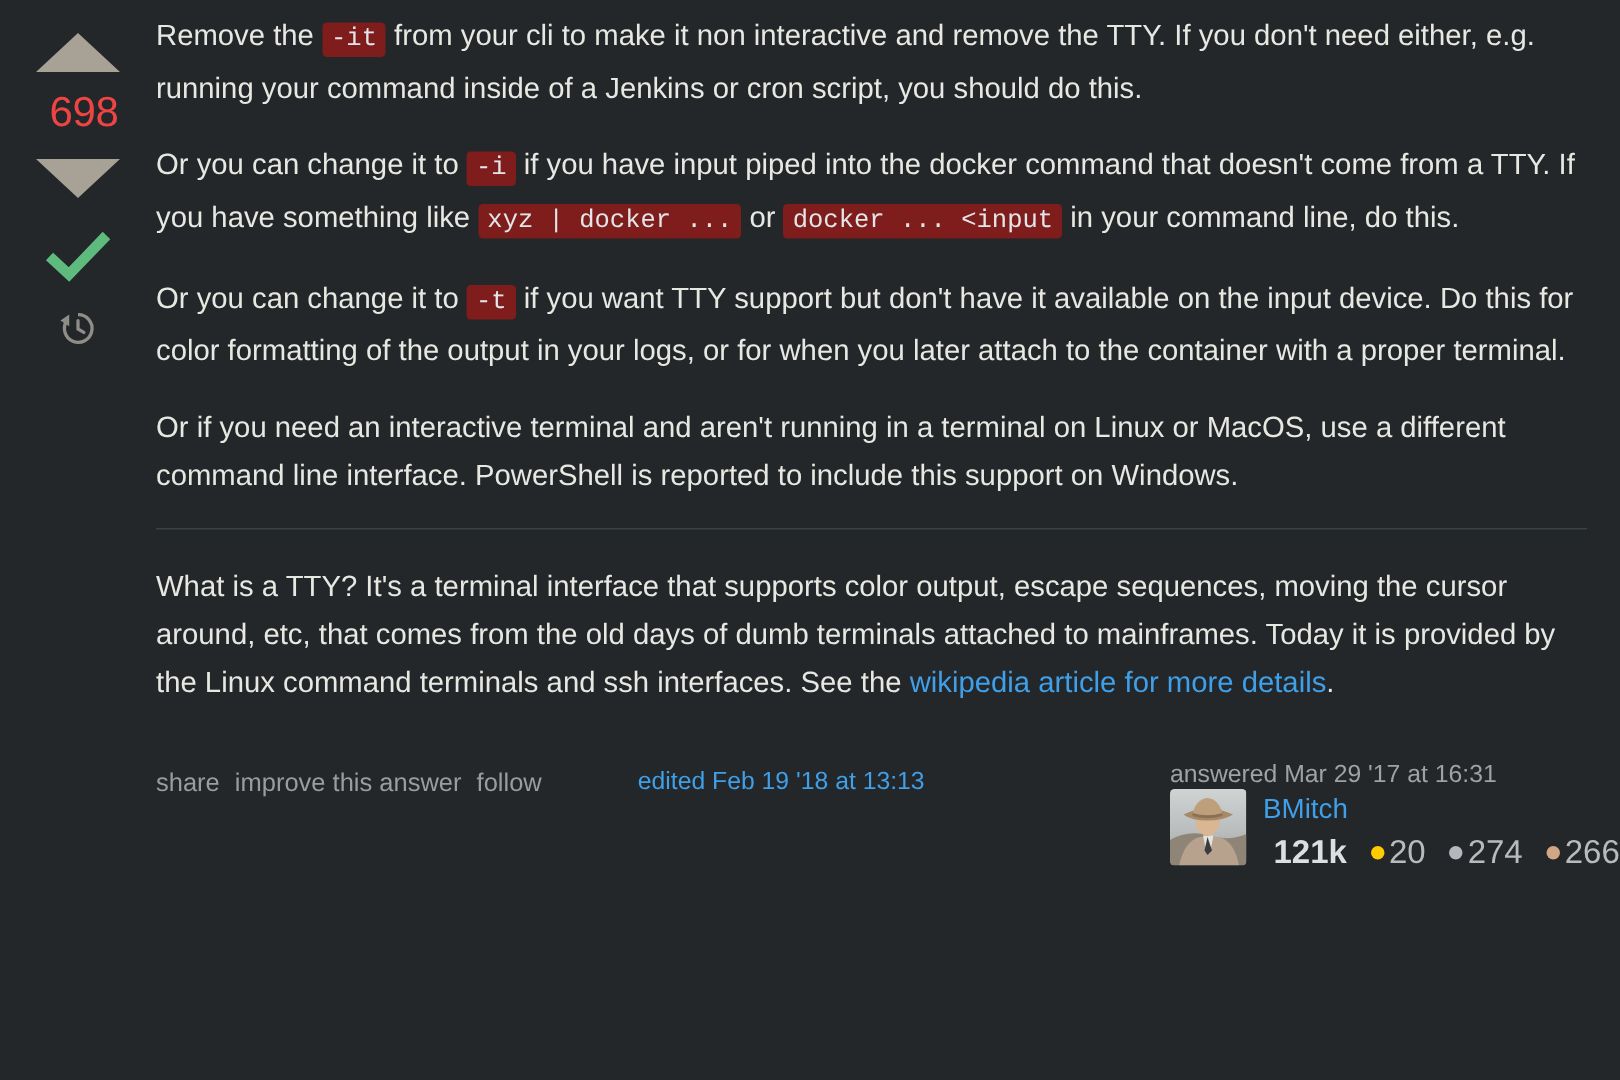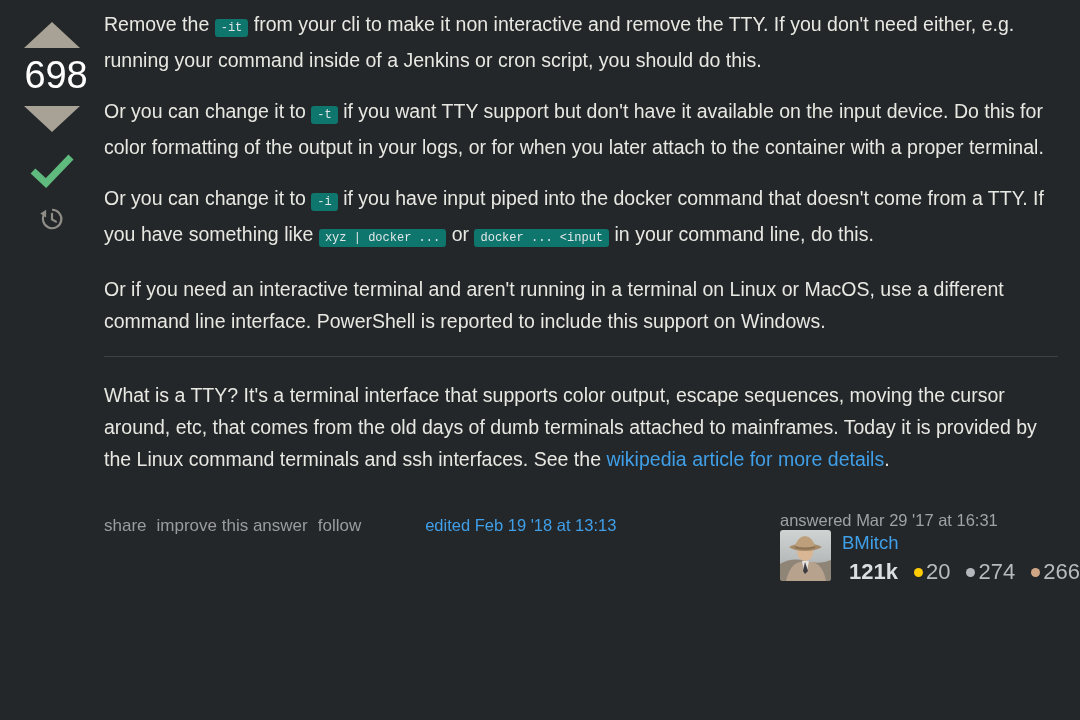--- a/index.html
+++ b/index.html
@@ -40,23 +40,23 @@
   .vote-up {
     border-bottom: 26px solid #a8a296;
     margin-top: 4px;
   }
   .vote-down {
     border-top: 26px solid #a8a296;
     margin-top: 6px;
   }
 
   .vote-count {
-    font-size: 38px;
+    font-size: 28px;
     line-height: 34px;
-    color: #ffffff;
+    color: #ef4444;
     font-weight: 400;
     margin: 10px 0 8px 8px;
     letter-spacing: -0.2px;
   }
 
   .accepted-check {
     margin-top: 22px;
     width: 46px;
     height: 34px;
     display: block;
@@ -81,22 +81,22 @@
   .post-text p {
     margin: 0 0 19px 0;
     font-size: 19.5px;
     line-height: 32px;
     color: #e8e8e3;
     letter-spacing: 0.01px;
   }
 
   code {
     font-family: "Liberation Mono", monospace;
-    font-size: 12px;
-    background: #0f766e;
+    font-size: 17px;
+    background: #7f1d1d;
     color: #e3e6e8;
     padding: 2px 6px;
     border-radius: 3px;
     white-space: pre;
   }
 
   .divider {
     border: 0;
     border-top: 1px solid #3b4245;
     margin: 7px 0 22px 0;
@@ -218,22 +218,22 @@
       <path d="M12 3.5 A8.5 8.5 0 1 1 5.2 7.1" fill="none" stroke="#b9b5ac" stroke-width="2"></path>
       <polygon points="6.6,3.4 6.6,10.6 1.2,7.0" fill="#b9b5ac"></polygon>
       <path d="M12 7.2 L12 12.3 L15.6 14.4" fill="none" stroke="#b9b5ac" stroke-width="2" stroke-linecap="round"></path>
     </svg>
   </div>
 
   <div class="post-cell">
 
     <div class="post-text" id="post-text">
         <p><span>Remove the </span><code>-it</code><span> from your cli to make it non interactive and remove the TTY. If you don't need either, e.g. running your command inside of a Jenkins or cron script, you should do this.</span></p>
+        <p><span>Or you can change it to </span><code>-i</code><span> if you have input piped into the docker command that doesn't come from a TTY. If you have something like </span><code>xyz | docker ...</code><span> or </span><code>docker ... &lt;input</code><span> in your command line, do this.</span></p>
         <p><span>Or you can change it to </span><code>-t</code><span> if you want TTY support but don't have it available on the input device. Do this for color formatting of the output in your logs, or for when you later attach to the container with a proper terminal.</span></p>
-        <p><span>Or you can change it to </span><code>-i</code><span> if you have input piped into the docker command that doesn't come from a TTY. If you have something like </span><code>xyz | docker ...</code><span> or </span><code>docker ... &lt;input</code><span> in your command line, do this.</span></p>
         <p><span>Or if you need an interactive terminal and aren't running in a terminal on Linux or MacOS, use a different command line interface. PowerShell is reported to include this support on Windows.</span></p>
       </div>
 
     <hr class="divider">
 
     <div class="post-text" id="post-text-after">
         <p><span>What is a TTY? It's a terminal interface that supports color output, escape sequences, moving the cursor around, etc, that comes from the old days of dumb terminals attached to mainframes. Today it is provided by the Linux command terminals and ssh interfaces. See the </span><a class="body-link">wikipedia article for more details</a><span>.</span></p>
       </div>
 
     <div class="post-menu-row">

